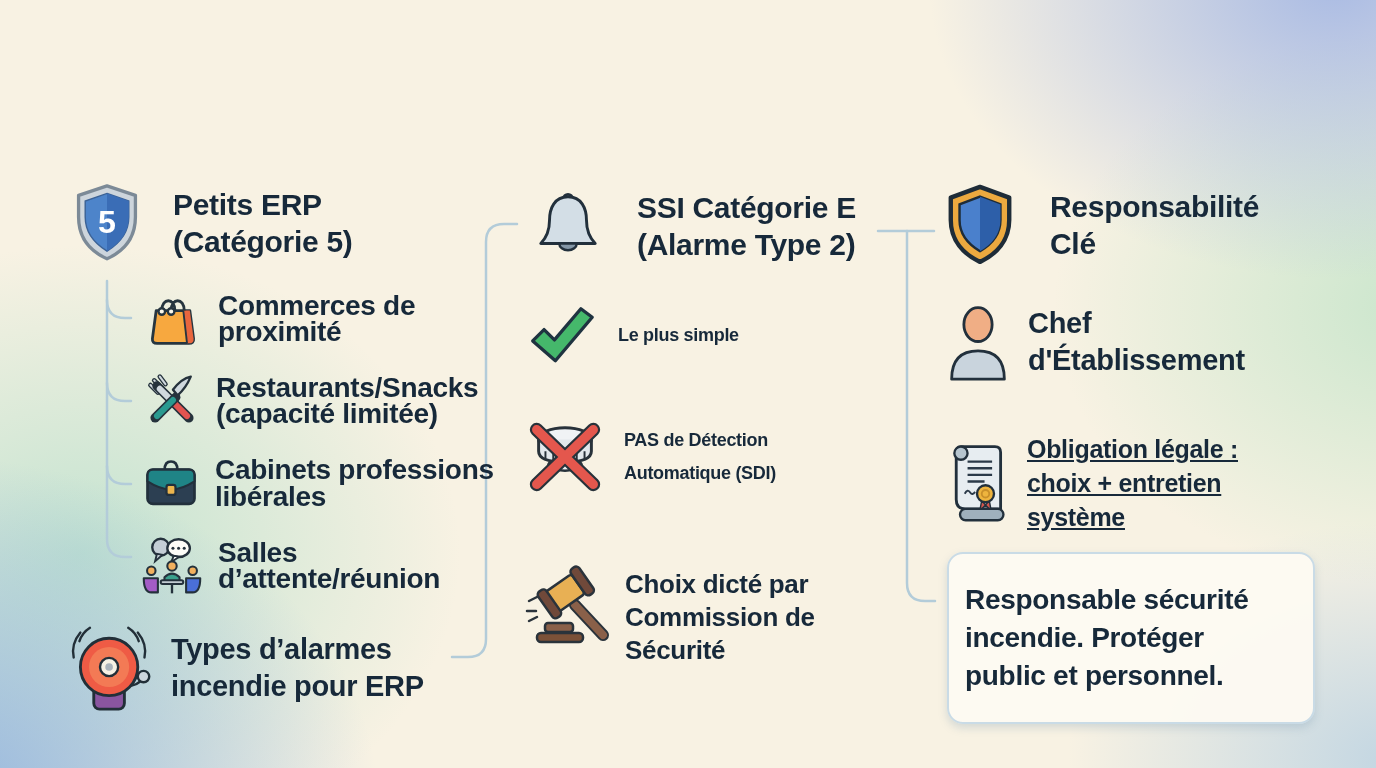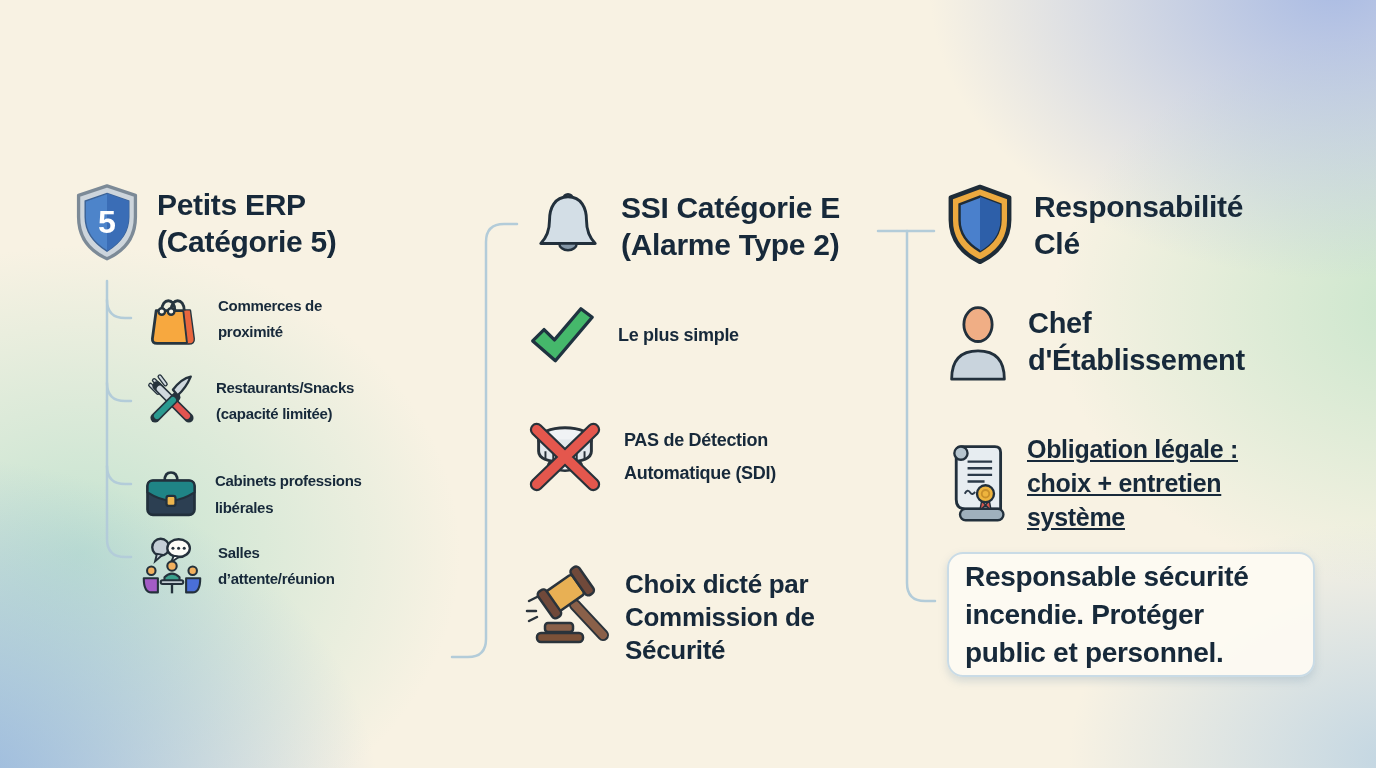--- a/index.html
+++ b/index.html
@@ -12,30 +12,30 @@
       radial-gradient(640px 500px at -5% 105%, rgba(130,170,222,.85), rgba(130,170,222,0) 70%),
       radial-gradient(540px 440px at 6% 72%, rgba(150,214,192,.55), rgba(150,214,192,0) 70%),
       radial-gradient(460px 340px at 101% 99%, rgba(160,196,226,.60), rgba(160,196,226,0) 70%),
       #f8f2e3;
     color:#17293a;
   }
   .row{position:absolute;display:flex;align-items:center;}
   .ic{display:flex;flex:none;}
   .label{font-weight:700;white-space:pre-line;letter-spacing:-0.3px;color:#17293a;}
   .t46{font-size:46px;line-height:48px;letter-spacing:-0.5px;}
-  .t30{font-size:30px;line-height:37px;}
+  .t30{font-size:30px;line-height:37px;margin-left:16px;}
   .t29{font-size:29px;line-height:37px;}
   .t27{font-size:18px;line-height:33px;}
   .t26{font-size:26px;line-height:33px;margin-top:29px;}
   .t25{font-size:25px;line-height:34px;}
-  .t24{font-size:15px;line-height:26.5px;}
+  .t24{font-size:28px;line-height:26.5px;}
   .gap14{gap:14px}.gap16{gap:16px}.gap18{gap:18px}.gap20{gap:20px}.gap22{gap:22px}
   .connectors{position:absolute;left:0;top:0;pointer-events:none;}
   .note-box{
-    position:absolute;left:947px;top:552px;width:368px;height:125px;box-sizing:border-box;
+    position:absolute;left:947px;top:552px;width:368px;height:172px;box-sizing:border-box;
     background:rgba(253,250,242,.96);border:2px solid #c9dbe6;border-radius:16px;
     box-shadow:0 4px 8px rgba(120,152,175,.28);
     display:flex;align-items:center;padding:10px 16px;
   }
   .note-box .label{font-size:28px;line-height:38px;}
   svg text{font-family:"Liberation Sans",sans-serif;}
 </style>
 </head>
 <body>
 
@@ -97,21 +97,21 @@
           <path d="M36 28 L14 50" stroke="#25323c" stroke-width="10"></path>
           <path d="M33 31 L16 48" stroke="#2a9a90" stroke-width="6.5"></path>
           <path d="M52 6 Q42 8 33 20 L38 26 Q47 18 52 6 Z" fill="#cfd8de" stroke="#25323c" stroke-width="2.5" stroke-linejoin="round"></path>
         </g>
       </svg>
     </span>
     <div class="label t24">Restaurants/Snacks
 (capacité limitée)</div>
   </div>
 
-  <div class="row gap16" style="left:143px;top:468px;">
+  <div class="row gap16" style="left:143px;top:457px;">
     <span class="ic">
       <svg width="56" viewBox="0 0 62 58">
         <path d="M24 14 Q24 5 31 5 Q38 5 38 14" fill="none" stroke="#22303c" stroke-width="3"></path>
         <rect x="5" y="14" width="52" height="38" rx="6" fill="#2c3f52" stroke="#22303c" stroke-width="3"></rect>
         <path d="M5 20 Q5 14 11 14 H51 Q57 14 57 20 V27 Q43 36 31 36 Q19 36 5 27 Z" fill="#1f8486" stroke="#22303c" stroke-width="2.5"></path>
         <rect x="26" y="31" width="10" height="11" rx="2.5" fill="#ecb54e" stroke="#22303c" stroke-width="2.5"></rect>
       </svg>
     </span>
     <div class="label t24">Cabinets professions
 libérales</div>
@@ -134,20 +134,39 @@
         <path d="M4 46 Q4 61 12 61 H19 V46 Z" fill="#a35cc6" stroke="#24313c" stroke-width="2.2" stroke-linejoin="round"></path>
         <path d="M64 46 Q64 61 56 61 H49 V46 Z" fill="#4a6fd8" stroke="#24313c" stroke-width="2.2" stroke-linejoin="round"></path>
         <rect x="22" y="48" width="24" height="4" rx="2" fill="#c2ccd3" stroke="#24313c" stroke-width="2.2"></rect>
         <path d="M34 52 V62" stroke="#24313c" stroke-width="2.5"></path>
       </svg>
     </span>
     <div class="label t24">Salles
 d’attente/réunion</div>
   </div>
 
+  <div class="row gap16" style="left:67px;top:623px;">
+    <span class="ic">
+      <svg width="88" viewBox="0 0 92 94">
+        <g fill="none" stroke="#222f38" stroke-width="2.5" stroke-linecap="round">
+          <path d="M14 10 Q4 22 7 36 M24 5 Q16 10 13 19"></path>
+          <path d="M64 5 Q72 10 75 19 M74 10 Q84 22 81 36"></path>
+          <path d="M62 66 Q74 66 78 59"></path>
+        </g>
+        <circle cx="80" cy="56" r="6" fill="#ccd5dc" stroke="#222f38" stroke-width="2.5"></circle>
+        <rect x="28" y="66" width="32" height="24" rx="6" fill="#8a55a0" stroke="#222f38" stroke-width="3"></rect>
+        <circle cx="44" cy="46" r="30" fill="#ef5b45" stroke="#222f38" stroke-width="3"></circle>
+        <circle cx="44" cy="46" r="21" fill="#f37a55"></circle>
+        <circle cx="44" cy="46" r="9.5" fill="#f6f1e4" stroke="#222f38" stroke-width="2.5"></circle>
+        <circle cx="44" cy="46" r="4" fill="#aab3bb"></circle>
+      </svg>
+    </span>
+    <div class="label t29">Types d’alarmes
+incendie pour ERP</div>
+  </div>
 
   <div class="row gap18" style="left:533px;top:189px;">
     <span class="ic">
       <svg width="70" viewBox="0 0 72 76">
         <circle cx="36" cy="10" r="4.5" fill="#d3dee6" stroke="#22303c" stroke-width="3"></circle>
         <path d="M36 8 C22 8 17 20 17 32 C17 44 13 51 8 56 H64 C59 51 55 44 55 32 C55 20 50 8 36 8 Z" fill="#d3dee6" stroke="#22303c" stroke-width="3" stroke-linejoin="round"></path>
         <path d="M27 56 A9 7 0 0 0 45 56 Z" fill="#8497a7" stroke="#22303c" stroke-width="2.5"></path>
       </svg>
     </span>
     <div class="label t30">SSI Catégorie E

